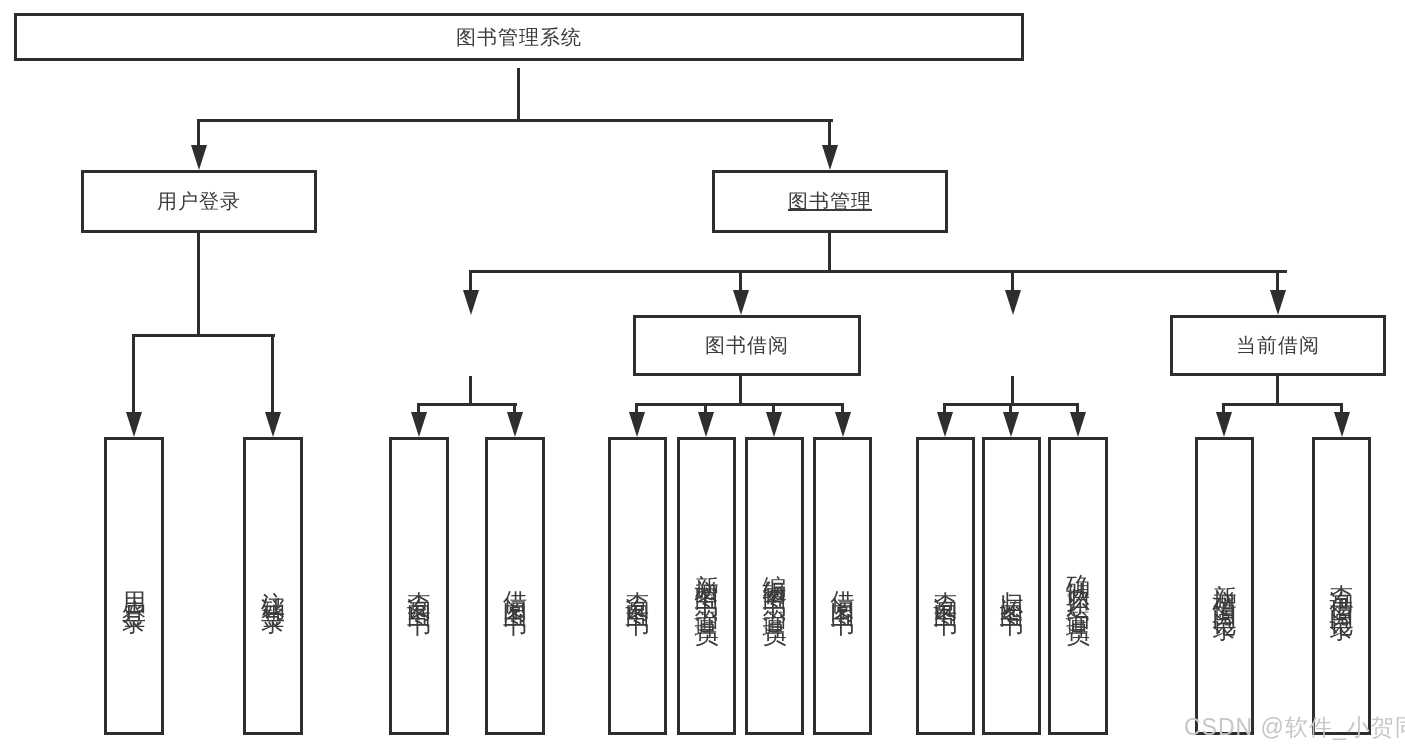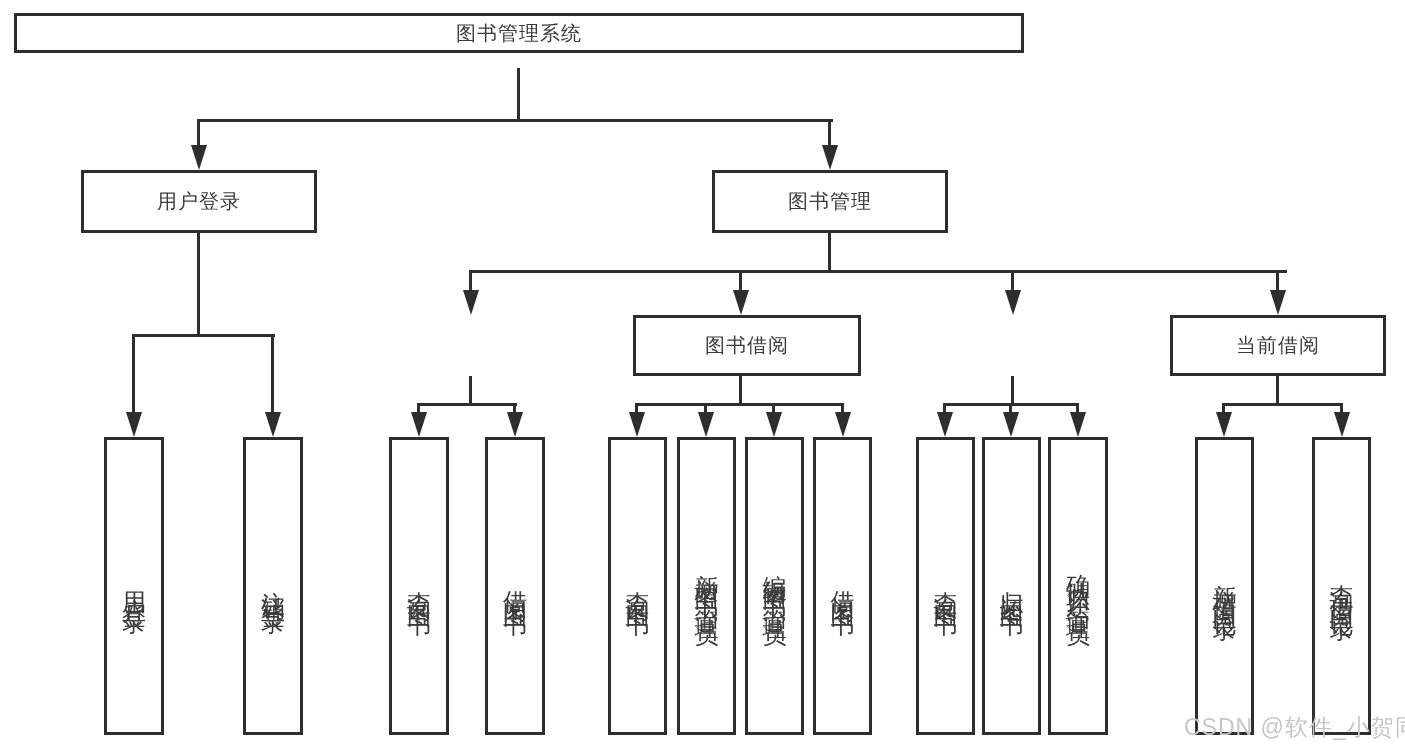--- a/index.html
+++ b/index.html
@@ -22,23 +22,23 @@
   .arrow {
     position:absolute; width:0; height:0;
     border-left:8px solid transparent; border-right:8px solid transparent;
     border-top:25px solid #2e2e2e;
   }
   .watermark {
     position:absolute; left:1184px; top:712px; font-size:23px;
     color:#c6c6c6; letter-spacing:1px; z-index:5; white-space:nowrap;
   }
   
-  #n-root   { left:14px;  top:13px;  width:1010px; height:40px; }
+  #n-root   { left:14px;  top:13px;  width:1010px; height:48px; }
   #n-ulogin { left:81px;  top:170px; width:236px;  height:63px; }
-  #n-bmgmt  { left:712px; top:170px; width:236px;  height:63px; }
+  #n-bmgmt  { left:712px; top:170px; width:236px;  height:63px;text-decoration:underline; }
   #n-rec    { left:363px; top:315px; width:216px;  height:61px; }
   #n-bor    { left:633px; top:315px; width:228px;  height:61px; }
   #n-cur    { left:905px; top:315px; width:216px;  height:61px; }
   #n-rcd    { left:1170px;top:315px; width:216px;  height:61px; }
   .leaf { top:437px; height:298px; }
   #l-ulogin  { left:104px;  width:60px; }
   #l-logout  { left:243px;  width:60px; }
   #l-recq    { left:389px;  width:60px; }
   #l-recb    { left:485px;  width:60px; }
   #l-borq    { left:608px;  width:59px; }

